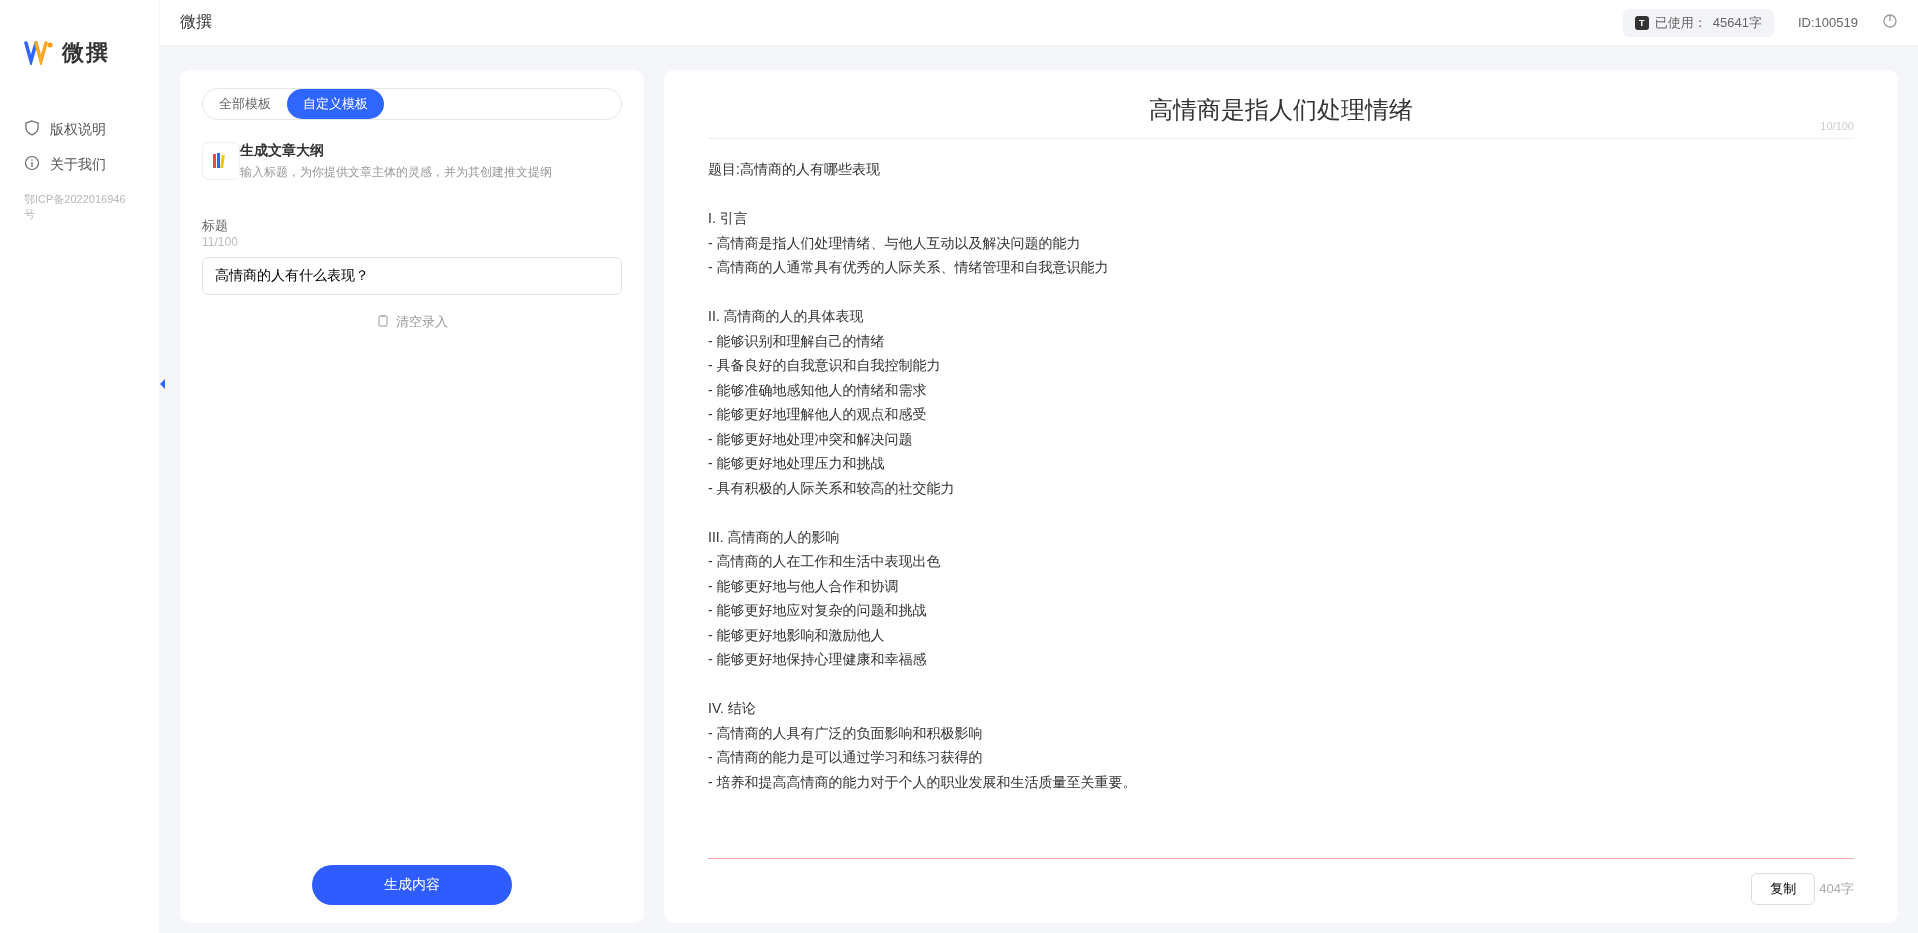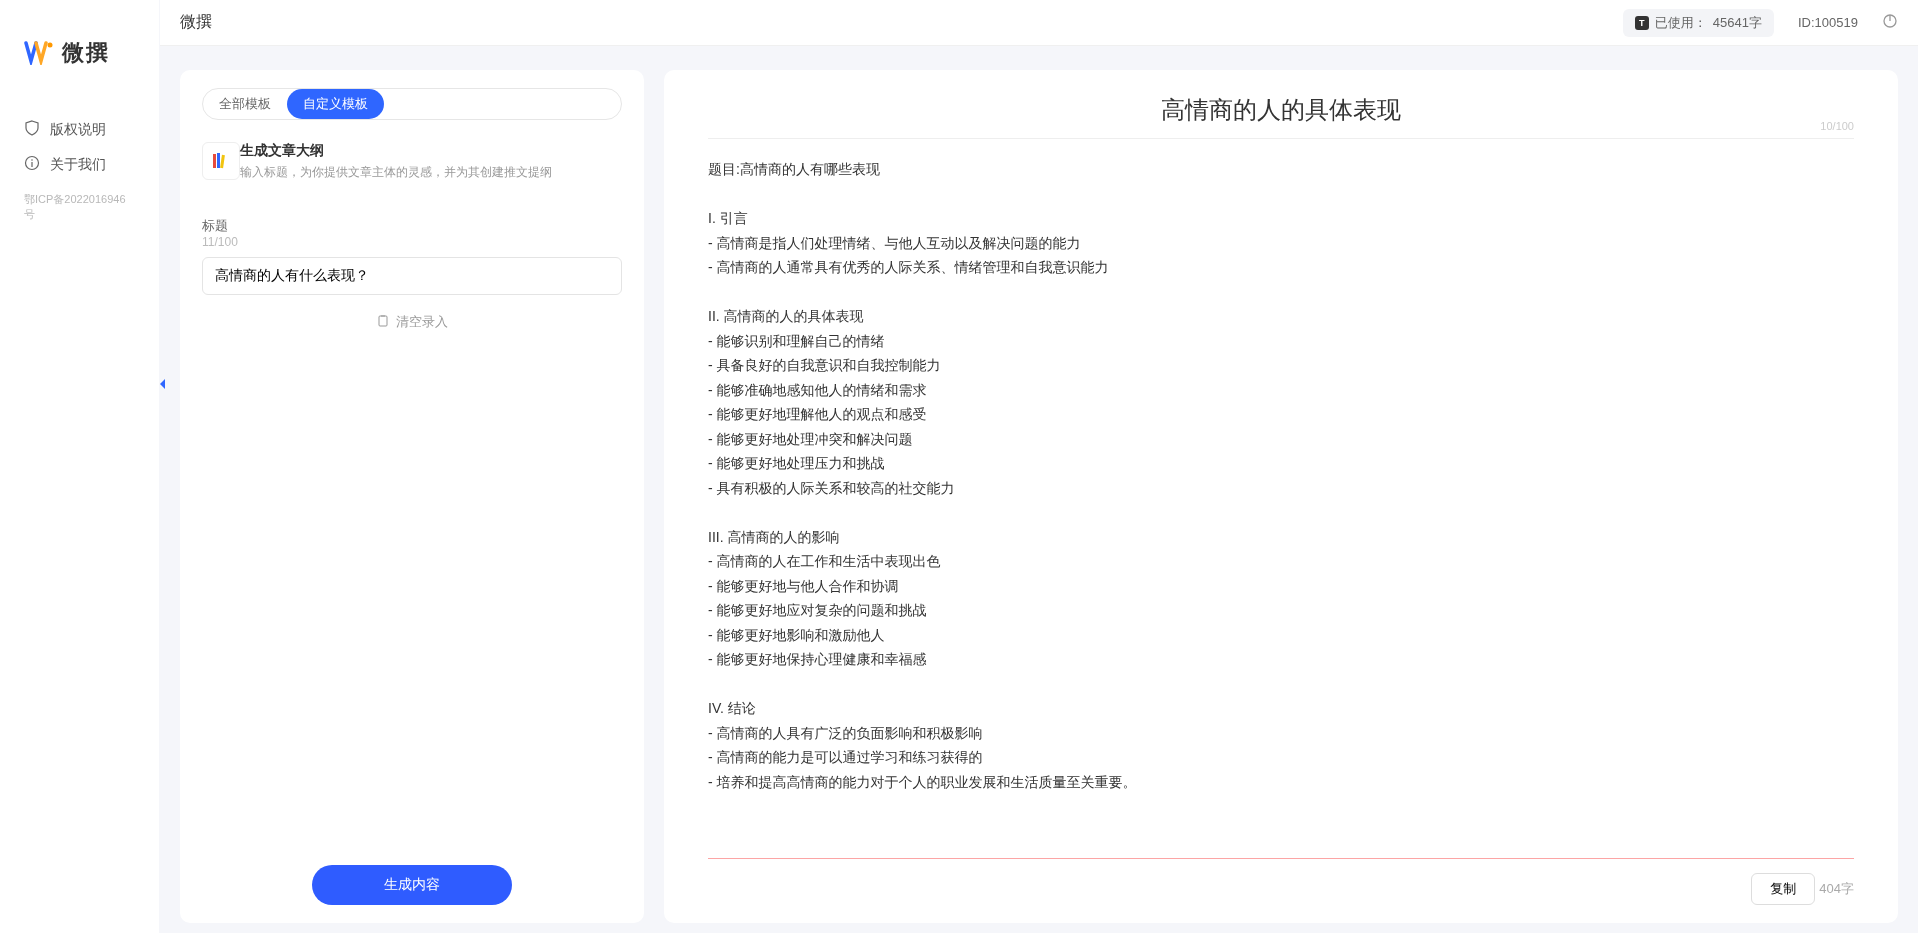--- a/index.html
+++ b/index.html
@@ -371,21 +371,21 @@
             <span>清空录入</span>
           </div>
         </div>
 
         <div class="spacer"></div>
         <button class="generate-btn">生成内容</button>
       </div>
 
       <div class="panel right-panel">
         <div class="out-head">
-          <div class="out-title">高情商的人的具体表现</div>
+          <div class="out-title">高情商是指人们处理情绪</div>
           <div class="out-counter">10/100</div>
         </div>
         <div class="out-body">题目:高情商的人有哪些表现
 
 I. 引言
 - 高情商是指人们处理情绪、与他人互动以及解决问题的能力
 - 高情商的人通常具有优秀的人际关系、情绪管理和自我意识能力
 
 II. 高情商的人的具体表现
 - 能够识别和理解自己的情绪

